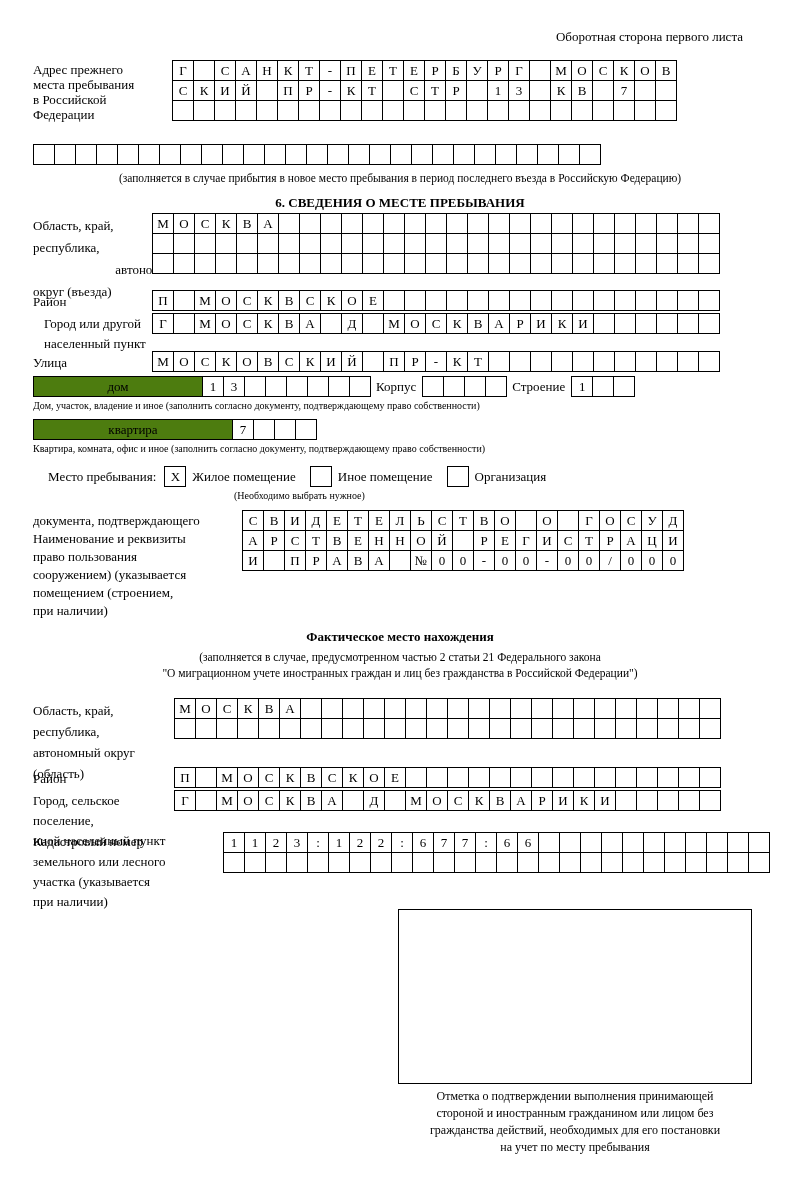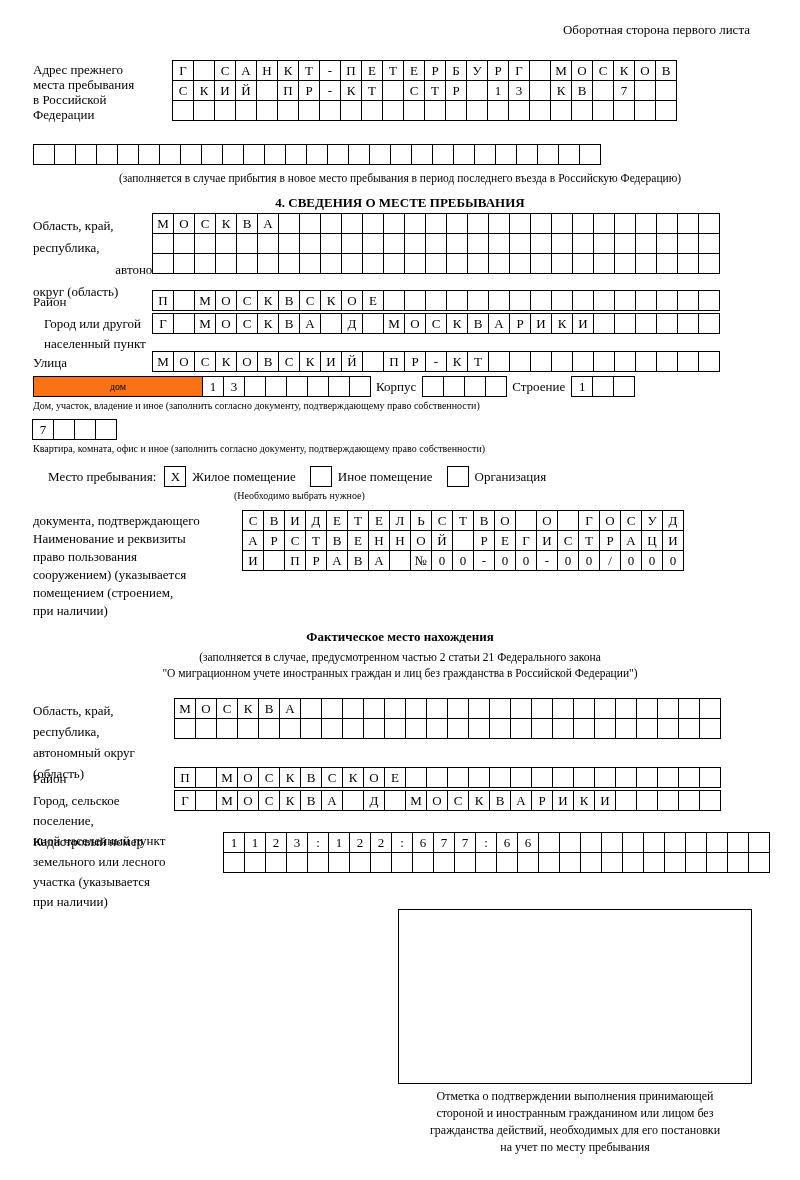--- a/index.html
+++ b/index.html
@@ -9,21 +9,21 @@
     height: 1180px;
     background: #ffffff;
     font-family: "Liberation Serif", serif;
     color: #000;
     position: relative;
   }
   .page {
     position: relative;
     width: 800px;
     height: 1180px;
-    padding: 0;
+    padding: 7px;
   }
   .hdr-right {
     text-align: right;
     font-size: 13px;
     padding: 22px 50px 0 0;
   }
   .label {
     font-size: 13px;
     line-height: 15px;
   }
@@ -58,24 +58,24 @@
     text-align: center;
     font-size: 11.5px;
   }
   .boxline {
     display: flex;
     align-items: center;
   }
   .wide-box {
     border: 1px solid #000;
     height: 21px;
-    font-size: 10px;
+    font-size: 13px;
     line-height: 19px;
     text-align: center;
-    background: #f97316;
+    background: #4d7c0f;
   }
   .inline-label {
     font-size: 13px;
     padding: 0 6px;
   }
   .x-box {
     width: 22px;
     height: 21px;
     border: 1px solid #000;
     text-align: center;
@@ -217,27 +217,27 @@
         <div class="cell"></div>
         <div class="cell"></div>
         <div class="cell"></div>
         <div class="cell"></div>
         <div class="cell"></div>
       </div>
     </div>
 
   <div class="abs note" style="left:0; top:172px; width:800px;">(заполняется в случае прибытия в новое место пребывания в период последнего въезда в Российскую Федерацию)</div>
 
-  <div class="abs sect-title" style="left:0; top:192px; width:800px;">4. СВЕДЕНИЯ О МЕСТЕ ПРЕБЫВАНИЯ</div>
+  <div class="abs sect-title" style="left:0; top:192px; width:800px;">6. СВЕДЕНИЯ О МЕСТЕ ПРЕБЫВАНИЯ</div>
 
   <div class="abs" style="left:33px; top:215px; width:150px;">
     <div class="label" style="line-height:22px;">Область, край,</div>
     <div class="label" style="line-height:22px;">республика,</div>
     <div class="label" style="line-height:22px;text-align:right;">автономный</div>
-    <div class="label" style="line-height:22px;">округ (область)</div>
+    <div class="label" style="line-height:22px;">округ (въезда)</div>
   </div>
   <div class="abs" id="region-grid" style="left:152px; top:213px;">
       <div class="cellrow">
         <div class="cell">М</div>
         <div class="cell">О</div>
         <div class="cell">С</div>
         <div class="cell">К</div>
         <div class="cell">В</div>
         <div class="cell">А</div>
         <div class="cell"></div>
@@ -447,20 +447,21 @@
     <div id="stroenie-grid" class="cells">
         <div class="cell">1</div>
         <div class="cell"></div>
         <div class="cell"></div>
       </div>
   </div>
 
   <div class="abs small" style="left:33px; top:400px;">Дом, участок, владение и иное (заполнить согласно документу, подтверждающему право собственности)</div>
 
   <div class="abs boxline" style="left:33px; top:419px;">
+    <div class="wide-box" style="width:200px;">квартира</div>
     <div id="flat-grid" class="cells" style="margin-left:-1px;">
         <div class="cell">7</div>
         <div class="cell"></div>
         <div class="cell"></div>
         <div class="cell"></div>
       </div>
   </div>
 
   <div class="abs small" style="left:33px; top:443px;">Квартира, комната, офис и иное (заполнить согласно документу, подтверждающему право собственности)</div>
 

